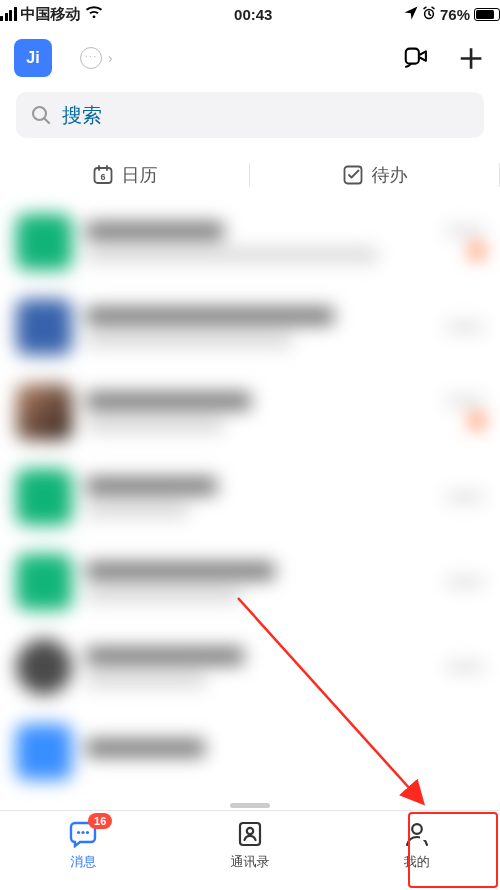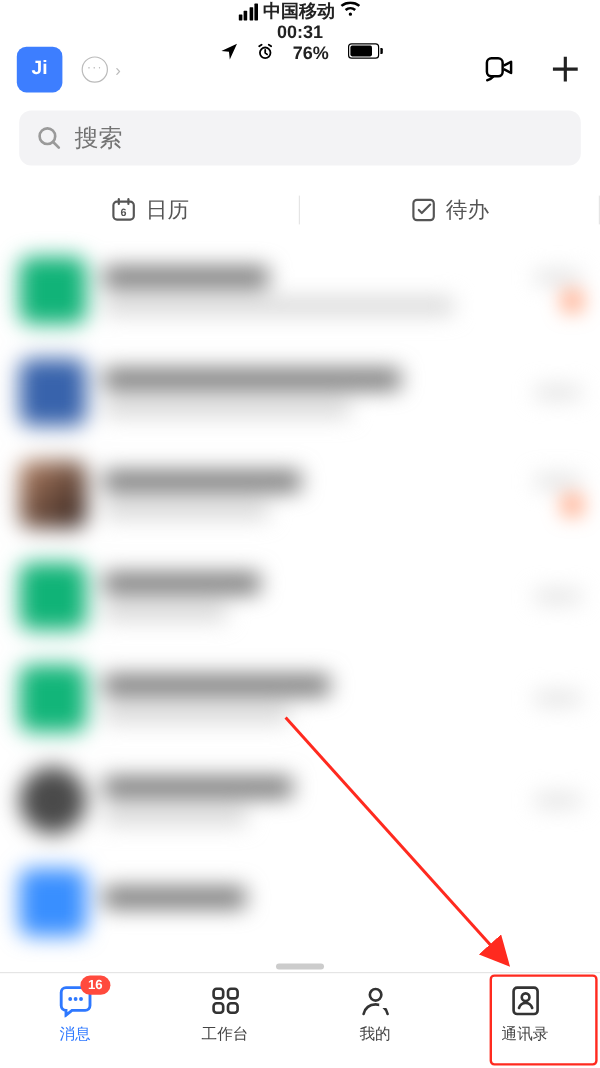--- a/index.html
+++ b/index.html
@@ -15,24 +15,23 @@
 
   
   .status-bar {
     height: 28px;
     display: flex;
     align-items: center;
     justify-content: space-between;
     padding: 0 0;
     font-size: 15px;
     font-weight: 600;
-    flex-direction: column;
   }
   .status-left { display: flex; align-items: center; gap: 4px; }
-  .status-right { display: flex; gap: 16px; }
+  .status-right { display: flex; align-items: center; gap: 4px; }
   .signal-bars {
     display: inline-flex; gap: 1.5px; align-items: flex-end;
   }
   .signal-bars span {
     width: 3px; background: #000; display: inline-block; border-radius: 0.5px;
   }
   .signal-bars span:nth-child(1){height:5px}
   .signal-bars span:nth-child(2){height:8px}
   .signal-bars span:nth-child(3){height:11px}
   .signal-bars span:nth-child(4){height:14px}
@@ -46,21 +45,21 @@
   .battery-fill{
     position:absolute; left:1px; top:1px; bottom:1px; width:76%; background:#000; border-radius:1.5px;
   }
 
   
   .header {
     height: 60px;
     display: flex;
     align-items: center;
     padding: 0 14px;
-    gap: 16px;
+    gap: 28px;
   }
   .avatar-sq {
     width: 38px; height: 38px; border-radius: 8px;
     background: #3d7eff; color:#fff; display:flex; align-items:center; justify-content:center;
     font-weight:600; font-size:16px;
   }
   .status-pill {
     display:flex; align-items:center; gap:6px;
     color:#888; font-size:16px; flex:1;
   }
@@ -70,21 +69,21 @@
   .status-pill .dots{ font-size:10px; letter-spacing:1px; color:#bbb; position:relative; top:-2px;}
   .status-pill .chev{ color:#bbb; font-size:14px;}
   .header-actions{ display:flex; gap:24px; align-items:center; }
   .icon-btn{ width:30px; height:30px; display:flex; align-items:center; justify-content:center; }
   .plus{ font-size:40px; font-weight:300; line-height:1; position:relative; top:-2px; }
 
   
   .search-wrap{ padding: 4px 16px 6px; }
   .search-bar{
     background:#f3f3f5; height:46px; border-radius:10px;
-    display:flex; align-items:center; padding:0 14px; gap:10px; color:#737373; font-size:20px;
+    display:flex; align-items:center; padding:0 14px; gap:10px; color:#0369a1; font-size:20px;
   }
 
   
   .quick-row{
     display:flex; align-items:center; height:50px; margin-top:6px;
   }
   .quick-item{
     flex:1; display:flex; align-items:center; justify-content:center; gap:8px;
     color:#555; font-size:18px;
   }
@@ -160,21 +159,21 @@
         <span></span>
         <span></span>
     </span>
     <span>中国移动</span>
     <span>
       <svg width="18" height="14" viewBox="0 0 18 14">
           <path d="M9 12.2a1.4 1.4 0 100-2.8 1.4 1.4 0 000 2.8zm-3.3-4.1a5.3 5.3 0 016.6 0l1.4-1.5a7.3 7.3 0 00-9.4 0l1.4 1.5zM2.2 4.6a11.3 11.3 0 0113.6 0l1.4-1.5a13.3 13.3 0 00-16.4 0l1.4 1.5z" fill="#000"></path>
         </svg>
     </span>
   </div>
-  <div>00:31</div>
+  <div>00:43</div>
   <div class="status-right">
     <span>
       <svg width="14" height="14" viewBox="0 0 14 14">
           <path d="M0.5 6.5 L13.5 0.5 L7.5 13.5 L6.8 7.2 Z" fill="#000"></path>
         </svg>
     </span>
     <span>
       <svg width="14" height="14" viewBox="0 0 14 14">
           <circle cx="7" cy="8" r="4.4" stroke="#000" stroke-width="1.5" fill="none"></circle>
           <path d="M7 5.6v2.5l1.6 1.2" stroke="#000" stroke-width="1.5" fill="none" stroke-linecap="round"></path>
@@ -322,52 +321,41 @@
         <circle cx="10.5" cy="12.5" r="1.6" fill="#2e78ff"></circle>
         <circle cx="15" cy="12.5" r="1.6" fill="#2e78ff"></circle>
         <circle cx="19.5" cy="12.5" r="1.6" fill="#2e78ff"></circle>
       </svg>
       <div class="nav-badge">16</div>
     </div>
     <span>消息</span>
   </div>
 
 
+
   <div class="nav-item">
     <div class="nav-icon-wrap">
       <svg width="30" height="28" viewBox="0 0 30 28">
-        <rect x="5" y="4" width="8" height="8" rx="2.5" stroke="#333" stroke-width="2.2" fill="none"></rect>
-        <rect x="17" y="4" width="8" height="8" rx="2.5" stroke="#333" stroke-width="2.2" fill="none"></rect>
-        <rect x="5" y="16" width="8" height="8" rx="2.5" stroke="#333" stroke-width="2.2" fill="none"></rect>
-        <rect x="17" y="16" width="8" height="8" rx="2.5" stroke="#333" stroke-width="2.2" fill="none"></rect>
+        <rect x="5" y="3" width="20" height="22" rx="3" stroke="#333" stroke-width="2.2" fill="none"></rect>
+        <circle cx="15" cy="11" r="3.2" stroke="#333" stroke-width="2.2" fill="none"></circle>
+        <path d="M9.5 20c1-3 3-4.2 5.5-4.2s4.5 1.2 5.5 4.2" stroke="#333" stroke-width="2.2" fill="none" stroke-linecap="round"></path>
       </svg>
     </div>
-    <span>工作台</span>
+    <span>通讯录</span>
   </div>
 
   <div class="nav-item">
     <div class="nav-icon-wrap">
       <svg width="30" height="28" viewBox="0 0 30 28">
         <circle cx="15" cy="9" r="4.8" stroke="#333" stroke-width="2.2" fill="none"></circle>
         <path d="M5 25c1.4-5.2 5.2-8 10-8s8.6 2.8 10 8" stroke="#333" stroke-width="2.2" fill="none" stroke-linecap="round"></path>
         <rect x="18" y="16" width="6" height="4" fill="#fff"></rect>
       </svg>
     </div>
     <span>我的</span>
-  </div>
-
-  <div class="nav-item">
-    <div class="nav-icon-wrap">
-      <svg width="30" height="28" viewBox="0 0 30 28">
-        <rect x="5" y="3" width="20" height="22" rx="3" stroke="#333" stroke-width="2.2" fill="none"></rect>
-        <circle cx="15" cy="11" r="3.2" stroke="#333" stroke-width="2.2" fill="none"></circle>
-        <path d="M9.5 20c1-3 3-4.2 5.5-4.2s4.5 1.2 5.5 4.2" stroke="#333" stroke-width="2.2" fill="none" stroke-linecap="round"></path>
-      </svg>
-    </div>
-    <span>通讯录</span>
   </div>
 </div>
 
 <svg class="arrow" width="210" height="230" style="right:60px;bottom:70px">
   <defs>
     <marker id="ah" markerWidth="10" markerHeight="10" refX="7" refY="5" orient="auto">
       <path d="M0 0 L10 5 L0 10 Z" fill="#ff2a1f"></path>
     </marker>
   </defs>
   <line x1="8" y1="8" x2="190" y2="210" stroke="#ff2a1f" stroke-width="2.5" marker-end="url(#ah)"></line>

